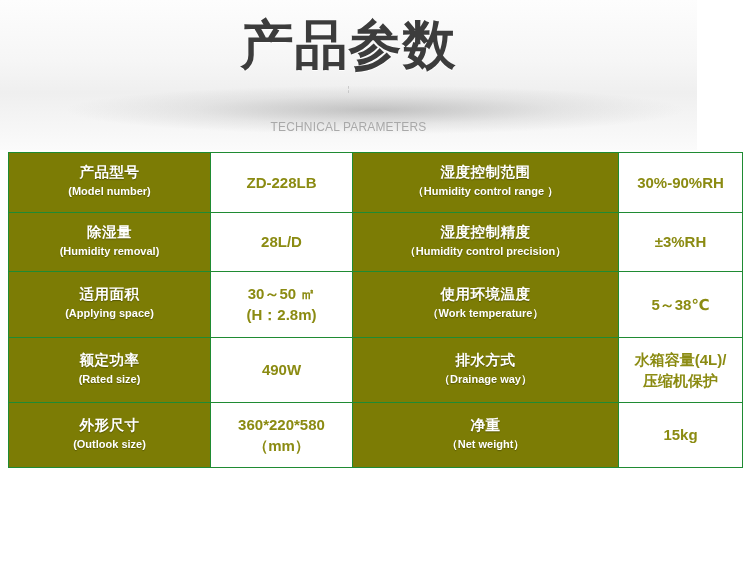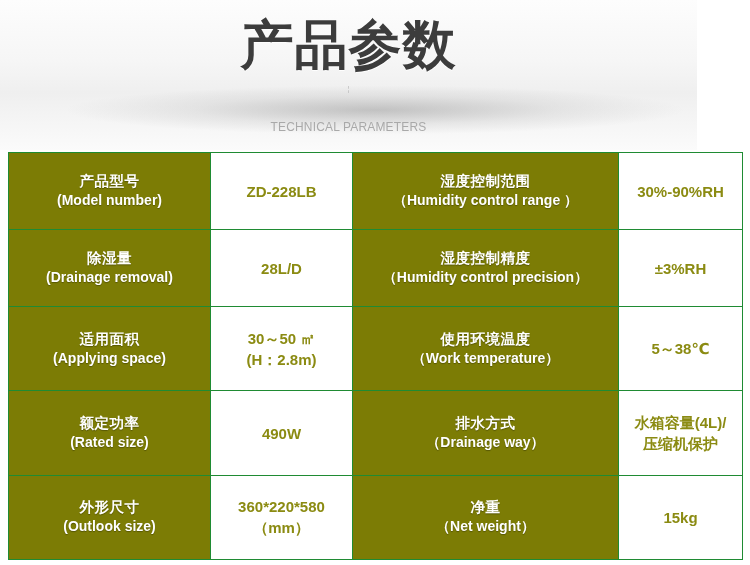--- a/index.html
+++ b/index.html
@@ -65,21 +65,21 @@
     transform: scaleX(0.92);
     font-weight: normal;
   }
 
   
   .table-wrap {
     position: absolute;
     left: 8px;
     top: 152px;
     width: 734px;
-    height: 408px;
+    height: 316px;
     box-sizing: border-box;
   }
   table.spec {
     width: 100%;
     height: 100%;
     border-collapse: collapse;
     table-layout: fixed;
   }
   table.spec td {
     border: 1px solid #1f8b33;
@@ -90,21 +90,21 @@
   }
   .c-label {
     background: #7c7c05;
     color: #ffffff;
     font-weight: bold;
     font-size: 14px;
     line-height: 19px;
     text-shadow: 0 1px 1px rgba(0,0,0,0.30);
   }
   .c-label .zh { display: block; font-size: 14.5px; letter-spacing: 0.5px; }
-  .c-label .en { display: block; font-size: 14px; text-align: center; }
+  .c-label .en { display: block; font-size: 11px; text-align: center; }
   .c-value {
     background: #ffffff;
     color: #8b8b12;
     font-weight: bold;
     font-size: 15px;
     line-height: 21px;
     text-shadow: 0 1px 0 rgba(255,255,255,0.9);
   }
   .c-value .l1 { display: block; }
   .c-value .l2 { display: block; }
@@ -149,21 +149,21 @@
         </td>
         <td class="c-value">
           <span class="l1">30%-90%RH</span>
 
         </td>
       </tr>
 
       <tr>
         <td class="c-label">
           <span class="zh">除湿量</span>
-          <span class="en">(Drainage removal)</span>
+          <span class="en">(Humidity removal)</span>
         </td>
         <td class="c-value">
           <span class="l1">28L/D</span>
 
         </td>
         <td class="c-label">
           <span class="zh">湿度控制精度</span>
           <span class="en">（Humidity control precision）</span>
         </td>
         <td class="c-value">

